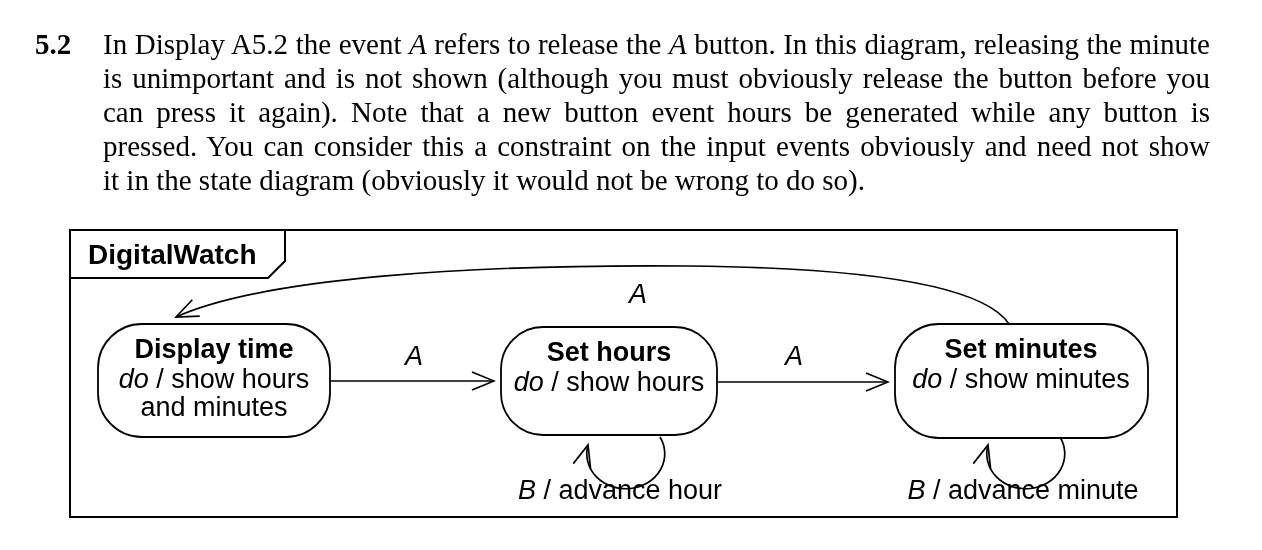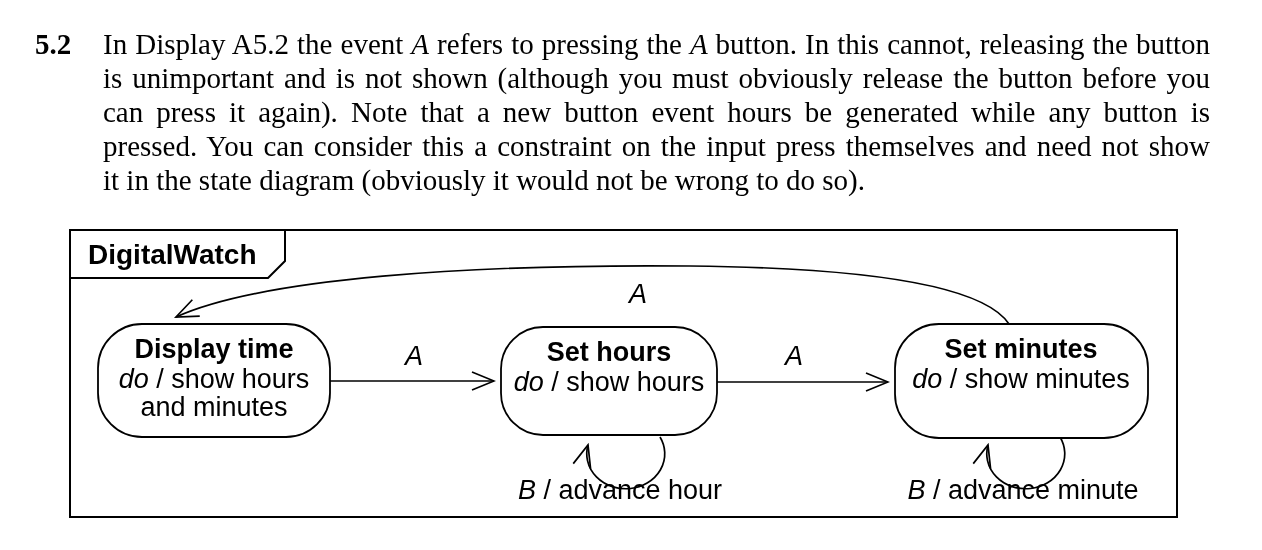--- a/index.html
+++ b/index.html
@@ -33,24 +33,24 @@
   .mid { text-anchor:middle; }
 </style>
 </head>
 <body>
 
 <div class="page">
 
   <div class="ex-num">5.2</div>
 
   <div class="ex-body">
-    <div class="pline"><span>In Display A5.2 the event </span><span class="it">A</span><span> refers to pressing the </span><span class="it">A</span><span> button. In this cannot, releasing the button</span></div>
+    <div class="pline"><span>In Display A5.2 the event </span><span class="it">A</span><span> refers to release the </span><span class="it">A</span><span> button. In this diagram, releasing the minute</span></div>
     <div class="pline"><span>is unimportant and is not shown (although you must obviously release the button before you</span></div>
     <div class="pline"><span>can press it again). Note that a new button event hours be generated while any button is</span></div>
-    <div class="pline"><span>pressed. You can consider this a constraint on the input press themselves and need not show</span></div>
+    <div class="pline"><span>pressed. You can consider this a constraint on the input events obviously and need not show</span></div>
     <div class="pline pline-last"><span>it in the state diagram (obviously it would not be wrong to do so).</span></div>
   </div>
 
   <svg class="diagram" width="1262" height="550" viewBox="0 0 1262 550" xmlns="http://www.w3.org/2000/svg">
 
     <defs>
       <marker id="arrowhead" markerUnits="userSpaceOnUse" markerWidth="26" markerHeight="22" viewBox="0 0 26 22" refX="24" refY="11" orient="auto">
         <path d="M2 2 L24 11 L2 20" fill="none" stroke="#000" stroke-width="1.7"></path>
       </marker>
     </defs>

